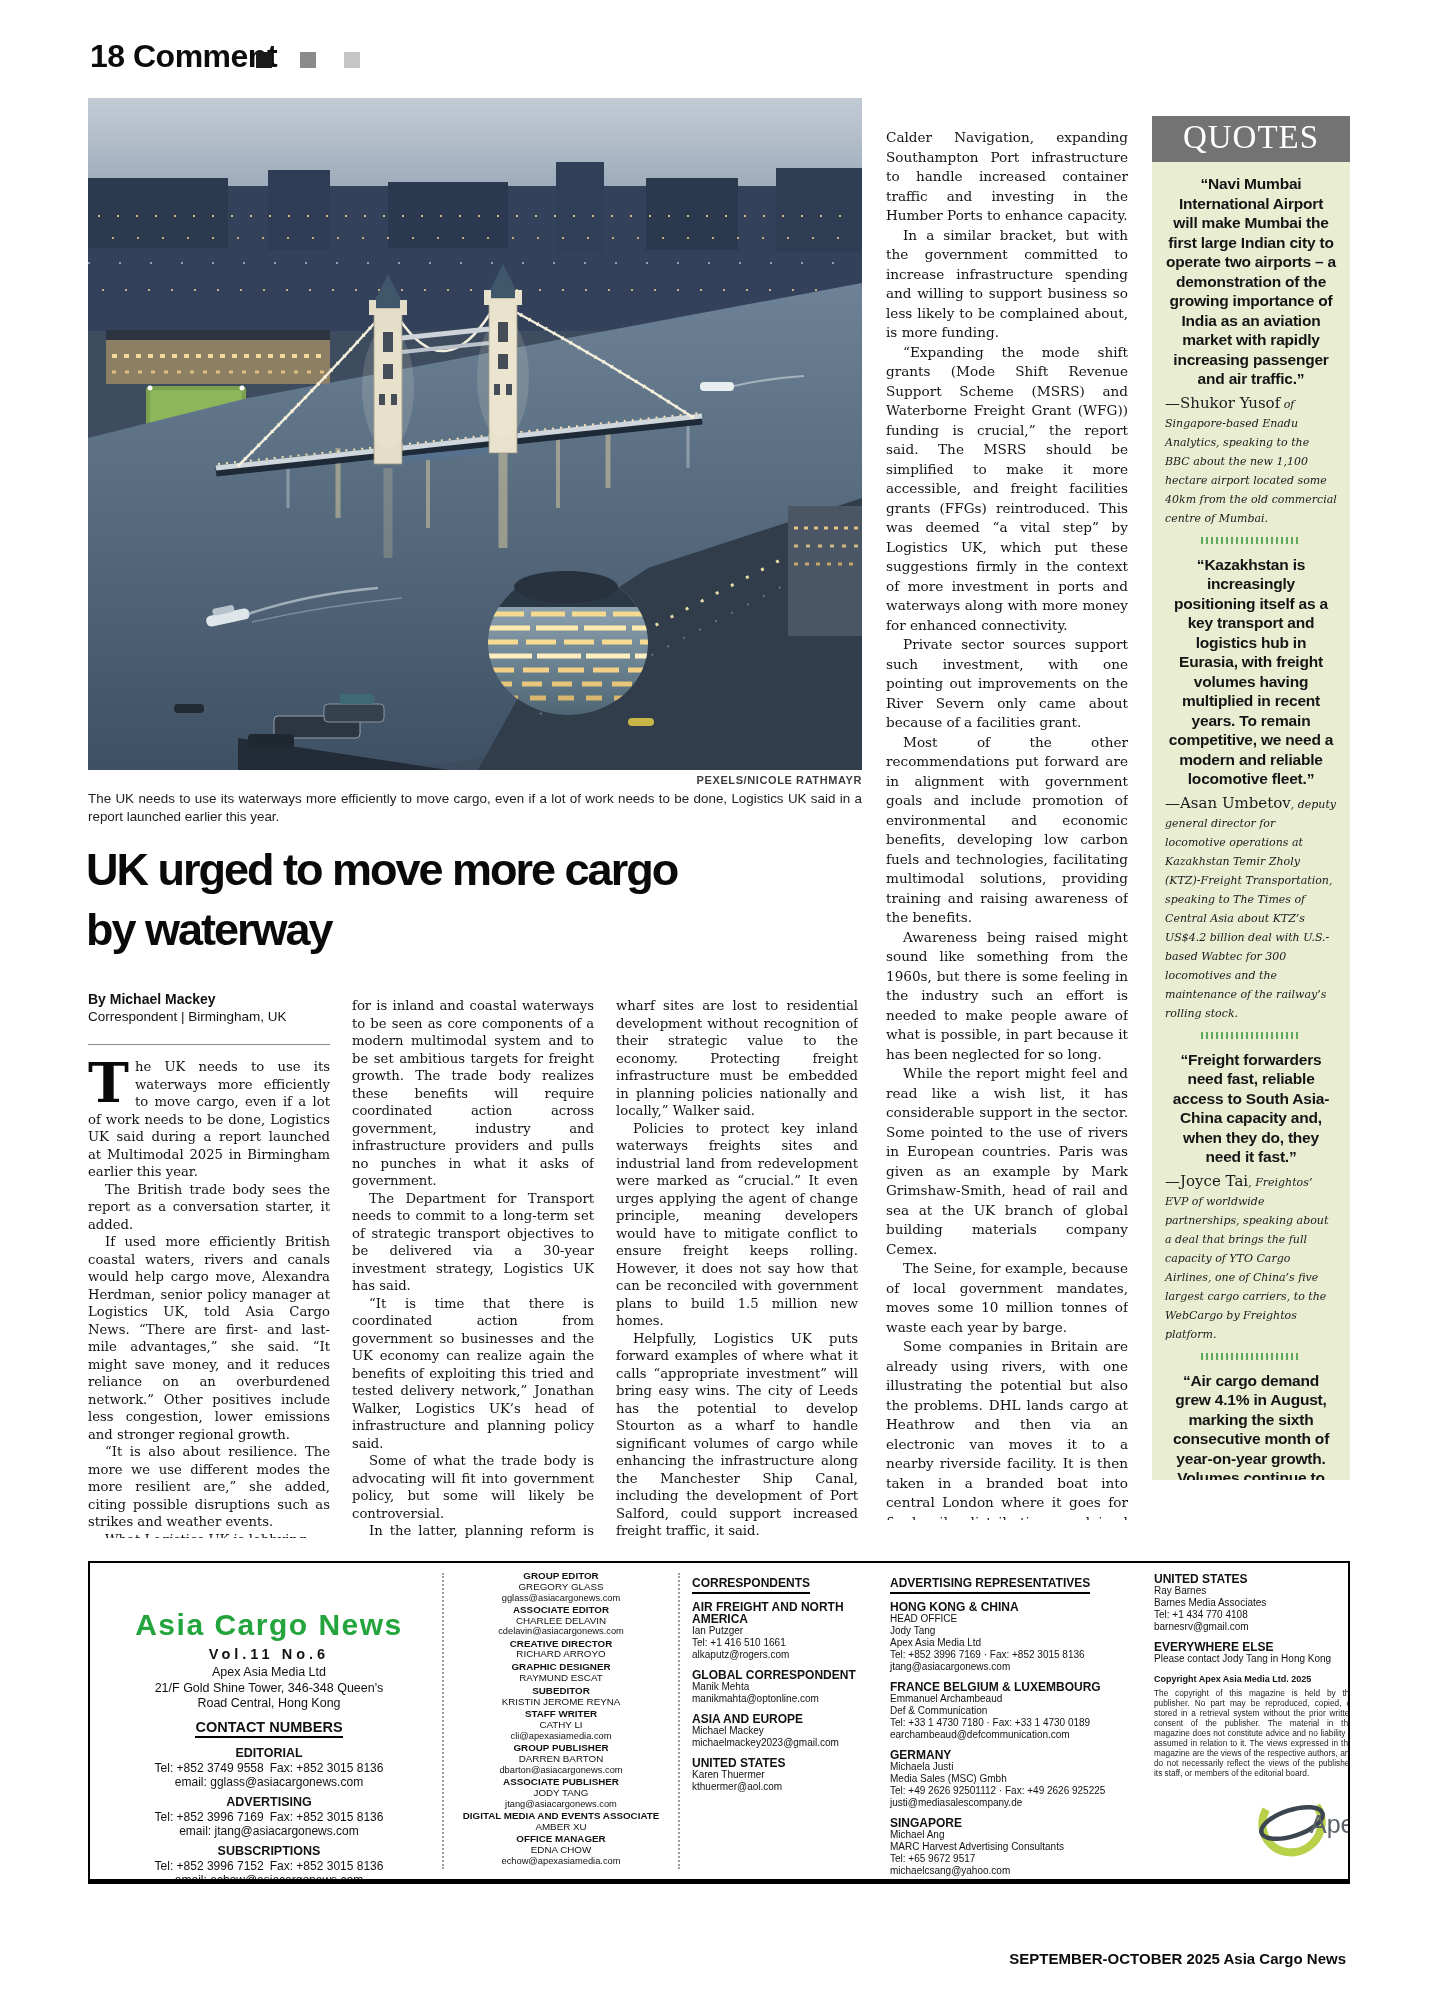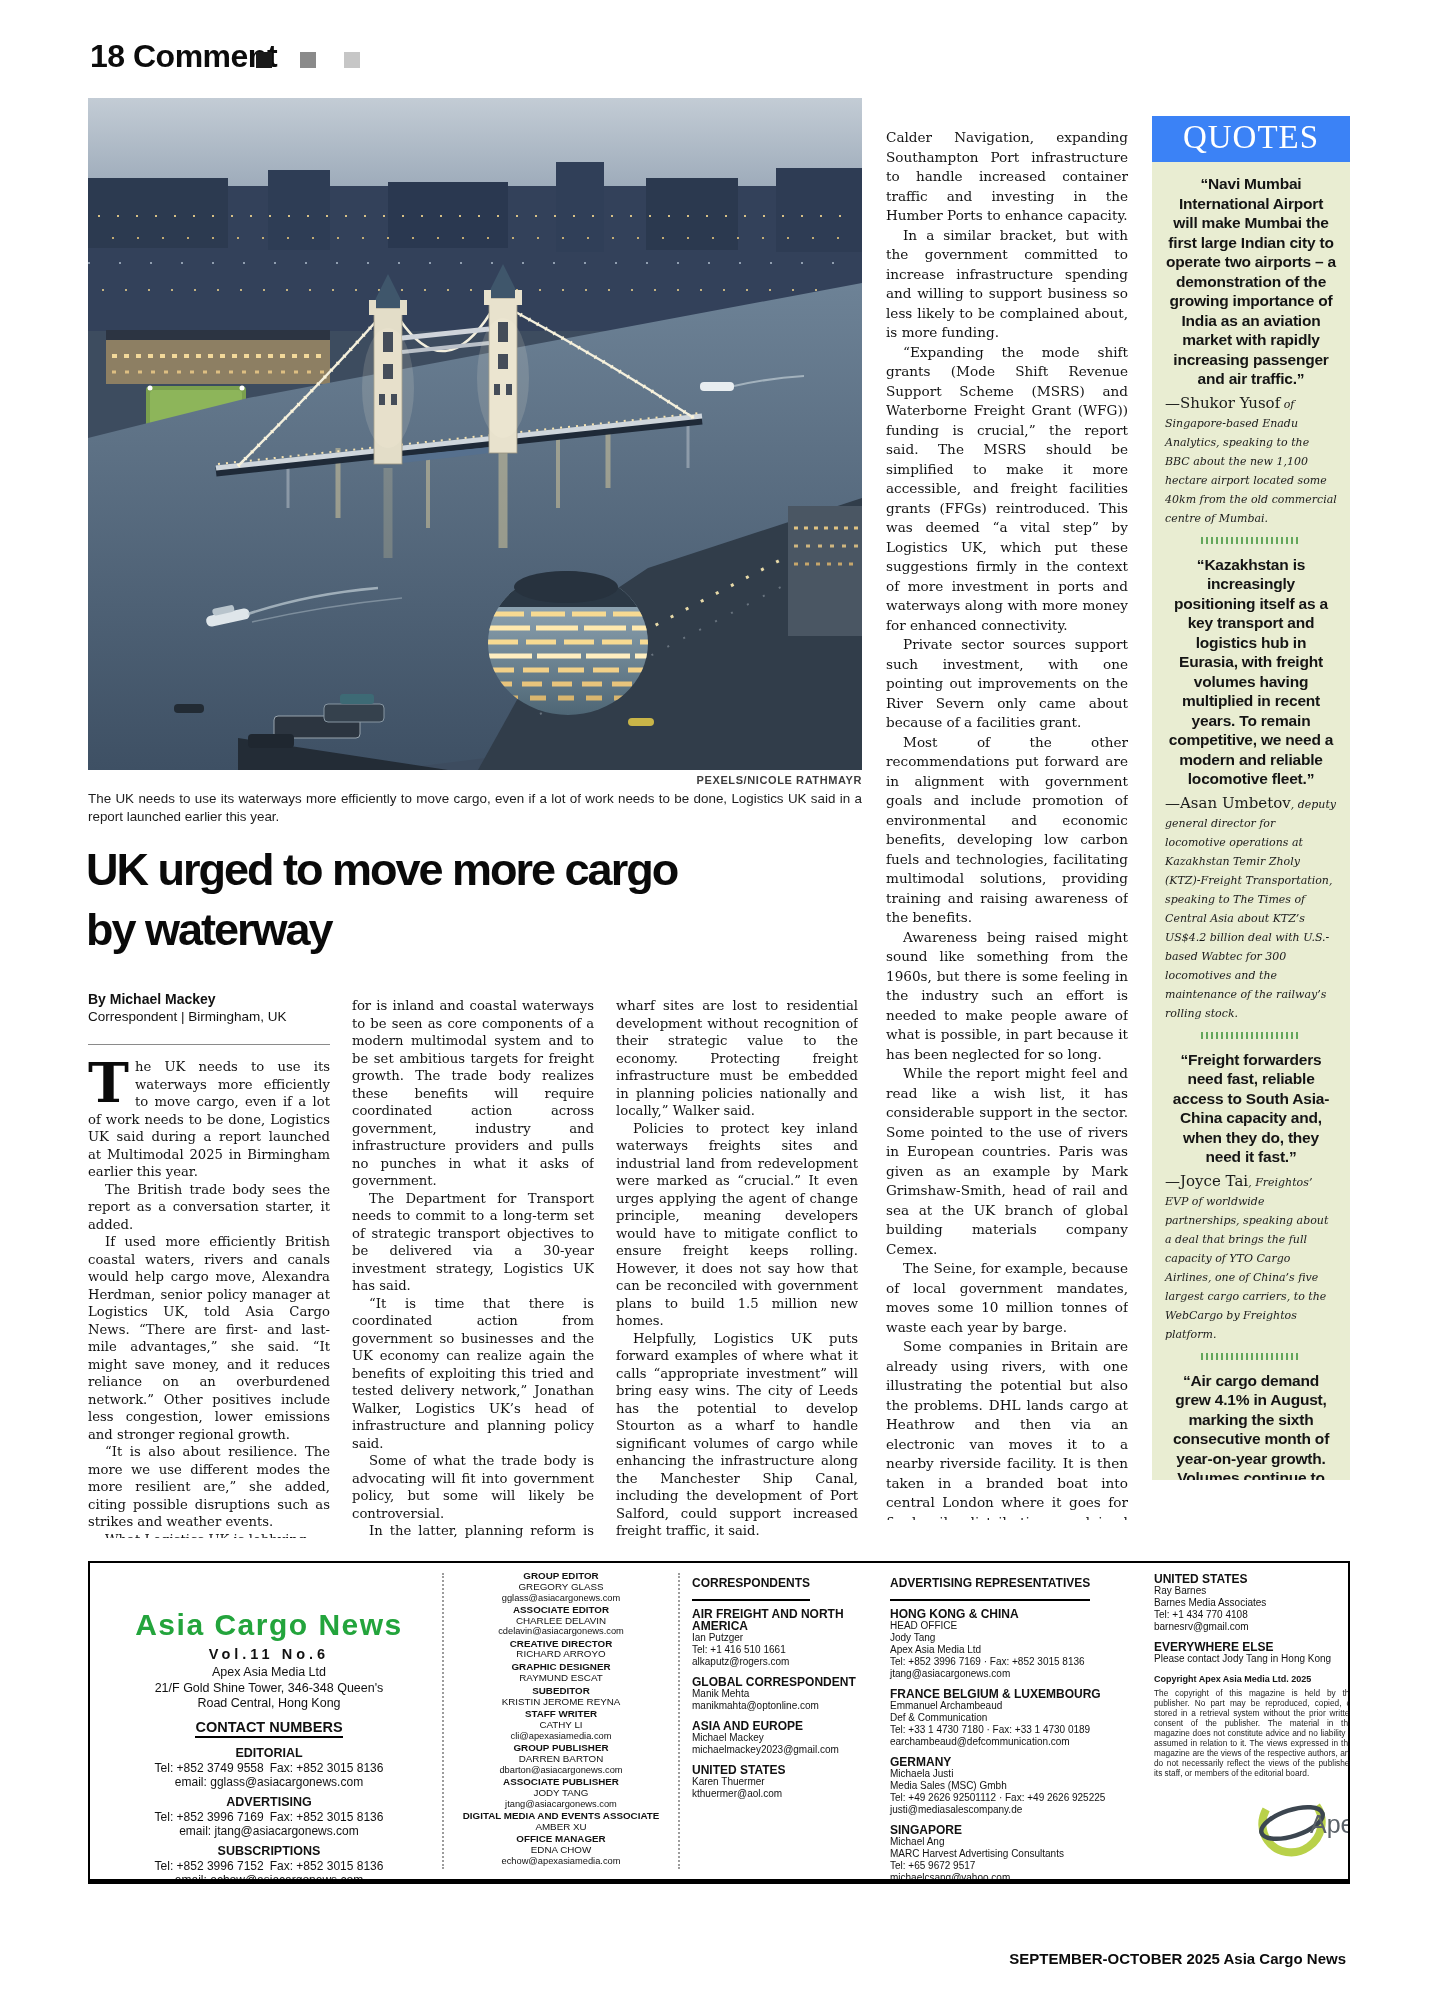--- a/index.html
+++ b/index.html
@@ -61,21 +61,21 @@
   .mh-rate{display:flex;justify-content:space-between;padding:0 44px 0 34px;font-size:12px;line-height:15px;}
   .mh-colB{position:absolute;left:360px;top:8px;width:222px;text-align:center;}
   .mh-staff{margin-bottom:2px;}
   .mh-role{font-size:9.8px;font-weight:bold;line-height:10.8px;}
   .mh-name{font-size:9.8px;line-height:10.8px;}
   .mh-mail{font-size:9.3px;line-height:10.2px;}
   .mh-colC{position:absolute;left:602px;top:10px;width:188px;text-align:left;}
   .mh-colD{position:absolute;left:800px;top:10px;width:250px;text-align:left;}
   .mh-colE{position:absolute;left:1064px;top:10px;width:274px;text-align:left;height:292px;}
   .mh-title{display:inline-block;font-size:12px;font-weight:bold;border-bottom:2px solid #000;
-            padding-bottom:9px;margin-bottom:7px;}
+            padding-bottom:2px;margin-bottom:7px;}
   .mh-group{margin-bottom:8px;}
   .mh-ghead{font-size:12px;font-weight:bold;line-height:12px;}
   .mh-gline{font-size:10px;line-height:12px;}
   .mh-copyline{font-size:9px;margin-top:9px;font-weight:bold;}
   .mh-copytext{font-size:8.3px;line-height:10px;margin-top:4px;width:200px;text-align:justify;color:#222;}
   .apex-logo{position:absolute;right:0;bottom:0;}
   
   .folio{position:absolute;right:86px;top:1950px;font-size:15px;font-weight:bold;color:#0b0b0b;}
 </style>
 </head>
@@ -268,21 +268,21 @@
       <p>“Expanding the mode shift grants (Mode Shift Revenue Support Scheme (MSRS) and Waterborne Freight Grant (WFG)) funding is crucial,” the report said. The MSRS should be simplified to make it more accessible, and freight facilities grants (FFGs) reintroduced. This was deemed “a vital step” by Logistics UK, which put these suggestions firmly in the context of more investment in ports and waterways along with more money for enhanced connectivity.</p>
       <p>Private sector sources support such investment, with one pointing out improvements on the River Severn only came about because of a facilities grant.</p>
       <p>Most of the other recommendations put forward are in alignment with government goals and include promotion of environmental and economic benefits, developing low carbon fuels and technologies, facilitating multimodal solutions, providing training and raising awareness of the benefits.</p>
       <p>Awareness being raised might sound like something from the 1960s, but there is some feeling in the industry such an effort is needed to make people aware of what is possible, in part because it has been neglected for so long.</p>
       <p>While the report might feel and read like a wish list, it has considerable support in the sector. Some pointed to the use of rivers in European countries. Paris was given as an example by Mark Grimshaw-Smith, head of rail and sea at the UK branch of global building materials company Cemex.</p>
       <p>The Seine, for example, because of local government mandates, moves some 10 million tonnes of waste each year by barge.</p>
       <p>Some companies in Britain are already using rivers, with one illustrating the potential but also the problems. DHL lands cargo at Heathrow and then via an electronic van moves it to a nearby riverside facility. It is then taken in a branded boat into central London where it goes for final mile distribution, explained Fionnuala Horrock-Burns, DHL’s public affairs and policy director in the UK.</p>
     </div>
 
   <div class="quotes" id="quotes-box" style="background: rgb(233, 237, 210);">
-    <div class="q-title" id="quotes-title" style="background: #3b82f6;">QUOTES</div>
+    <div class="q-title" id="quotes-title" style="background: #737373;">QUOTES</div>
     <div class="q-body" id="quotes-body">
         <div class="q-item">
           <div class="q-text">“Navi Mumbai International Airport will make Mumbai the first large Indian city to operate two airports – a demonstration of the growing importance of India as an aviation market with rapidly increasing passenger and air traffic.”</div>
           <div class="q-attr"><span class="q-name">—Shukor Yusof</span><span class="q-rest"> of Singapore-based Enadu Analytics, speaking to the BBC about the new 1,100 hectare airport located some 40km from the old commercial centre of Mumbai.</span></div>
         </div>
         <div class="q-divider"></div>
         <div class="q-item">
           <div class="q-text">“Kazakhstan is increasingly positioning itself as a key transport and logistics hub in Eurasia, with freight volumes having multiplied in recent years. To remain competitive, we need a modern and reliable locomotive fleet.”</div>
           <div class="q-attr"><span class="q-name">—Asan Umbetov</span><span class="q-rest">, deputy general director for locomotive operations at Kazakhstan Temir Zholy (KTZ)-Freight Transportation, speaking to The Times of Central Asia about KTZ’s US$4.2 billion deal with U.S.-based Wabtec for 300 locomotives and the maintenance of the railway’s rolling stock.</span></div>
         </div>

